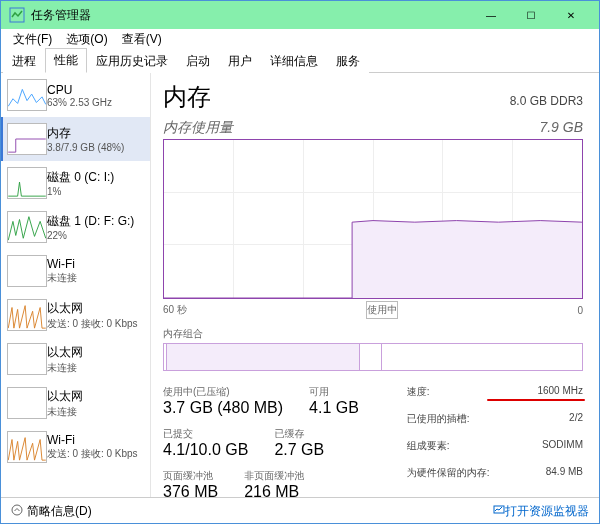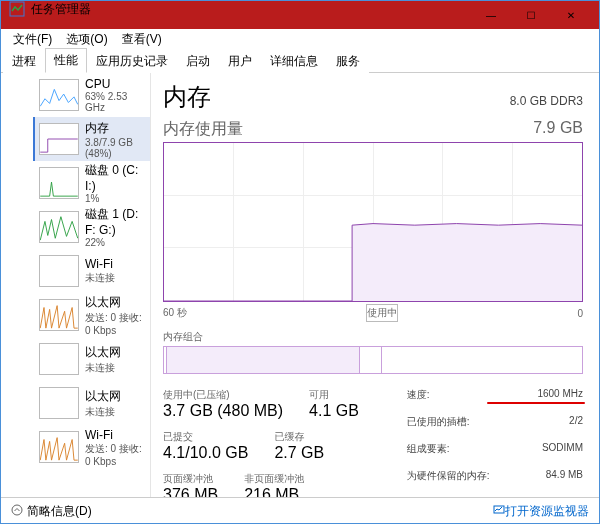--- a/index.html
+++ b/index.html
@@ -1,39 +1,39 @@
 <!DOCTYPE html>
 <html><head>
 <meta charset="utf-8">
 <style>
 * { box-sizing: border-box; margin: 0; padding: 0; font-family: "Microsoft YaHei", "Segoe UI", sans-serif; }
 body { width: 600px; height: 524px; background: #fff; font-size: 11px; color: #000; position: relative; overflow: hidden; border: 1px solid #4a90d9; }
-.titlebar { height: 28px; display: flex; padding: 0 8px; background: #b91c1c; }
+.titlebar { height: 28px; display: flex; align-items: center; padding: 0 8px; background: #86efac; }
 .titlebar .icon { width: 16px; height: 16px; display: inline-flex; align-items: center; justify-content: center; margin-right: 6px; }
 .titlebar .title { flex: 1; font-size: 12px; }
 .winbtns { display: flex; gap: 0; }
 .winbtn { width: 40px; height: 28px; display: flex; align-items: center; justify-content: center; font-size: 10px; cursor: pointer; }
 .menubar { height: 20px; display: flex; align-items: center; padding: 0 6px; gap: 2px; font-size: 12px; }
 .menubar span { padding: 2px 6px; cursor: pointer; }
 .tabs { height: 24px; display: flex; align-items: flex-end; border-bottom: 1px solid #ccc; padding: 0 2px; font-size: 12px; }
 .tab { padding: 3px 8px; cursor: pointer; border: 1px solid transparent; border-bottom: none; position: relative; top: 1px; background: #fff; }
 .tab.active { border-color: #ccc; border-bottom: 1px solid #fff; }
 .content { display: flex; height: calc(524px - 28px - 20px - 24px - 28px); }
 .sidebar { width: 150px; border-right: 1px solid #e5e5e5; overflow-y: hidden; }
-.sideitem { display: flex; align-items: center; padding: 4px 6px; gap: 6px; cursor: pointer; height: 44px; margin-left: 32px; }
+.sideitem { display: flex; align-items: center; padding: 4px 6px; cursor: pointer; height: 44px; }
 .sideitem.selected { background: #e1e8f5; border-left: 2px solid #3b78d6; padding-left: 4px; }
 .spark { width: 40px; height: 32px; border: 1px solid #bbb; background: #fff; flex-shrink: 0; position: relative; overflow: hidden; }
 .spark svg { width: 100%; height: 100%; }
 .sidetext .t1 { font-size: 12px; }
 .sidetext .t2 { font-size: 10px; color: #555; }
 .main { flex: 1; padding: 8px 16px 8px 12px; overflow: hidden; }
 .header { display: flex; justify-content: space-between; align-items: baseline; }
 .header h1 { font-size: 24px; font-weight: normal; }
 .header .sub { font-size: 12px; color: #444; }
-.chartlabel { font-size: 16px; color: #666; display: flex; justify-content: space-between; margin-top: 6px; }
+.chartlabel { font-size: 14px; color: #666; display: flex; justify-content: space-between; margin-top: 6px; font-style: italic; }
 .chart { height: 160px; border: 1px solid #8e44ad; margin-top: 2px; position: relative; background: #fff; }
 .chart-grid { position: absolute; inset: 0; }
 .chart-grid .gl { position: absolute; background: #eee; }
 .axis { font-size: 10px; color: #666; display: flex; justify-content: space-between; margin-top: 2px; align-items: center; }
 .axis .using { border: 1px solid #bbb; padding: 1px 0; font-size: 10px; }
 .composition-label { font-size: 10px; color: #666; margin-top: 8px; }
 .composition { height: 28px; border: 1px solid #c9a0dc; margin-top: 2px; display: flex; }
 .composition .seg { border-right: 1px solid #c9a0dc; background: #f9f4fb; }
 .stats { display: flex; gap: 32px; margin-top: 14px; }
 .statscol { display: flex; flex-direction: column; gap: 10px; }

